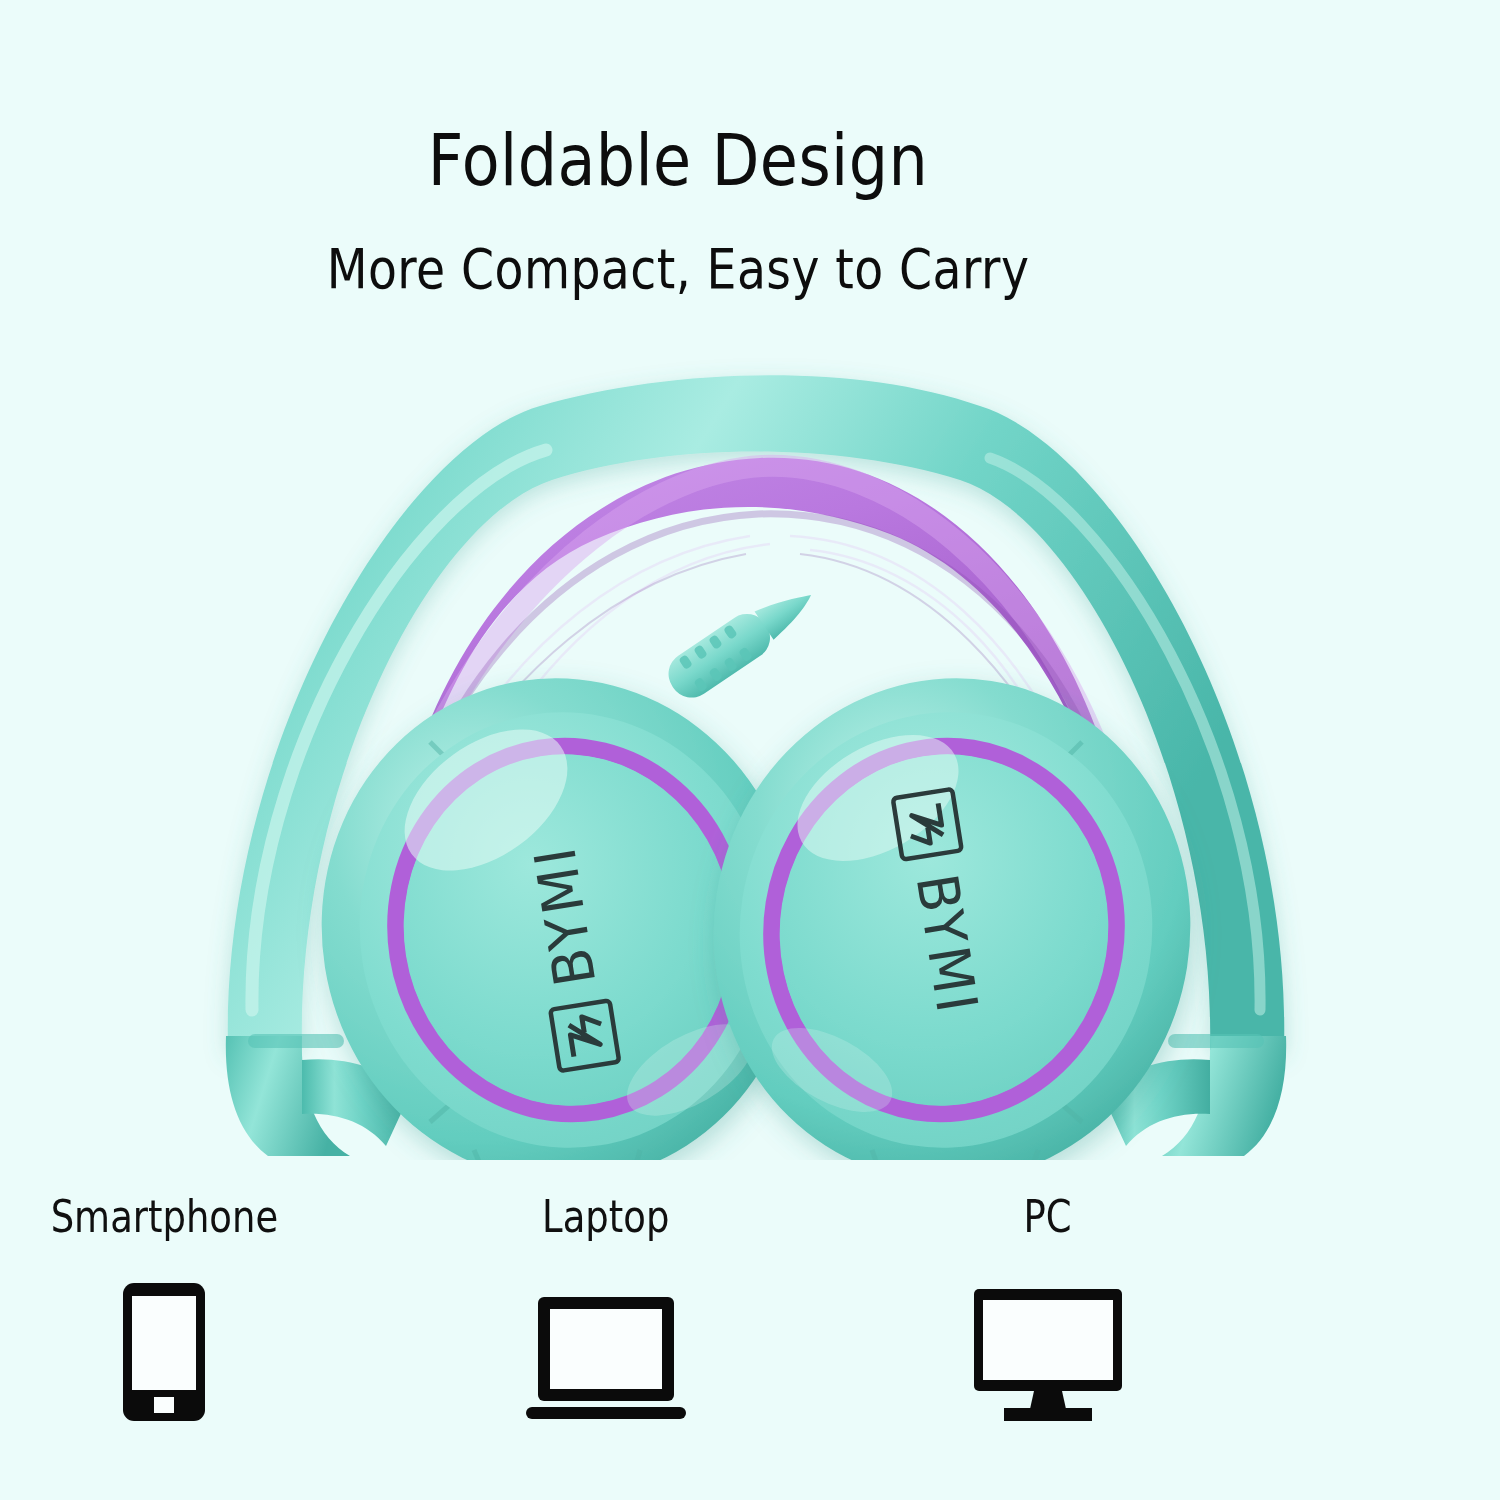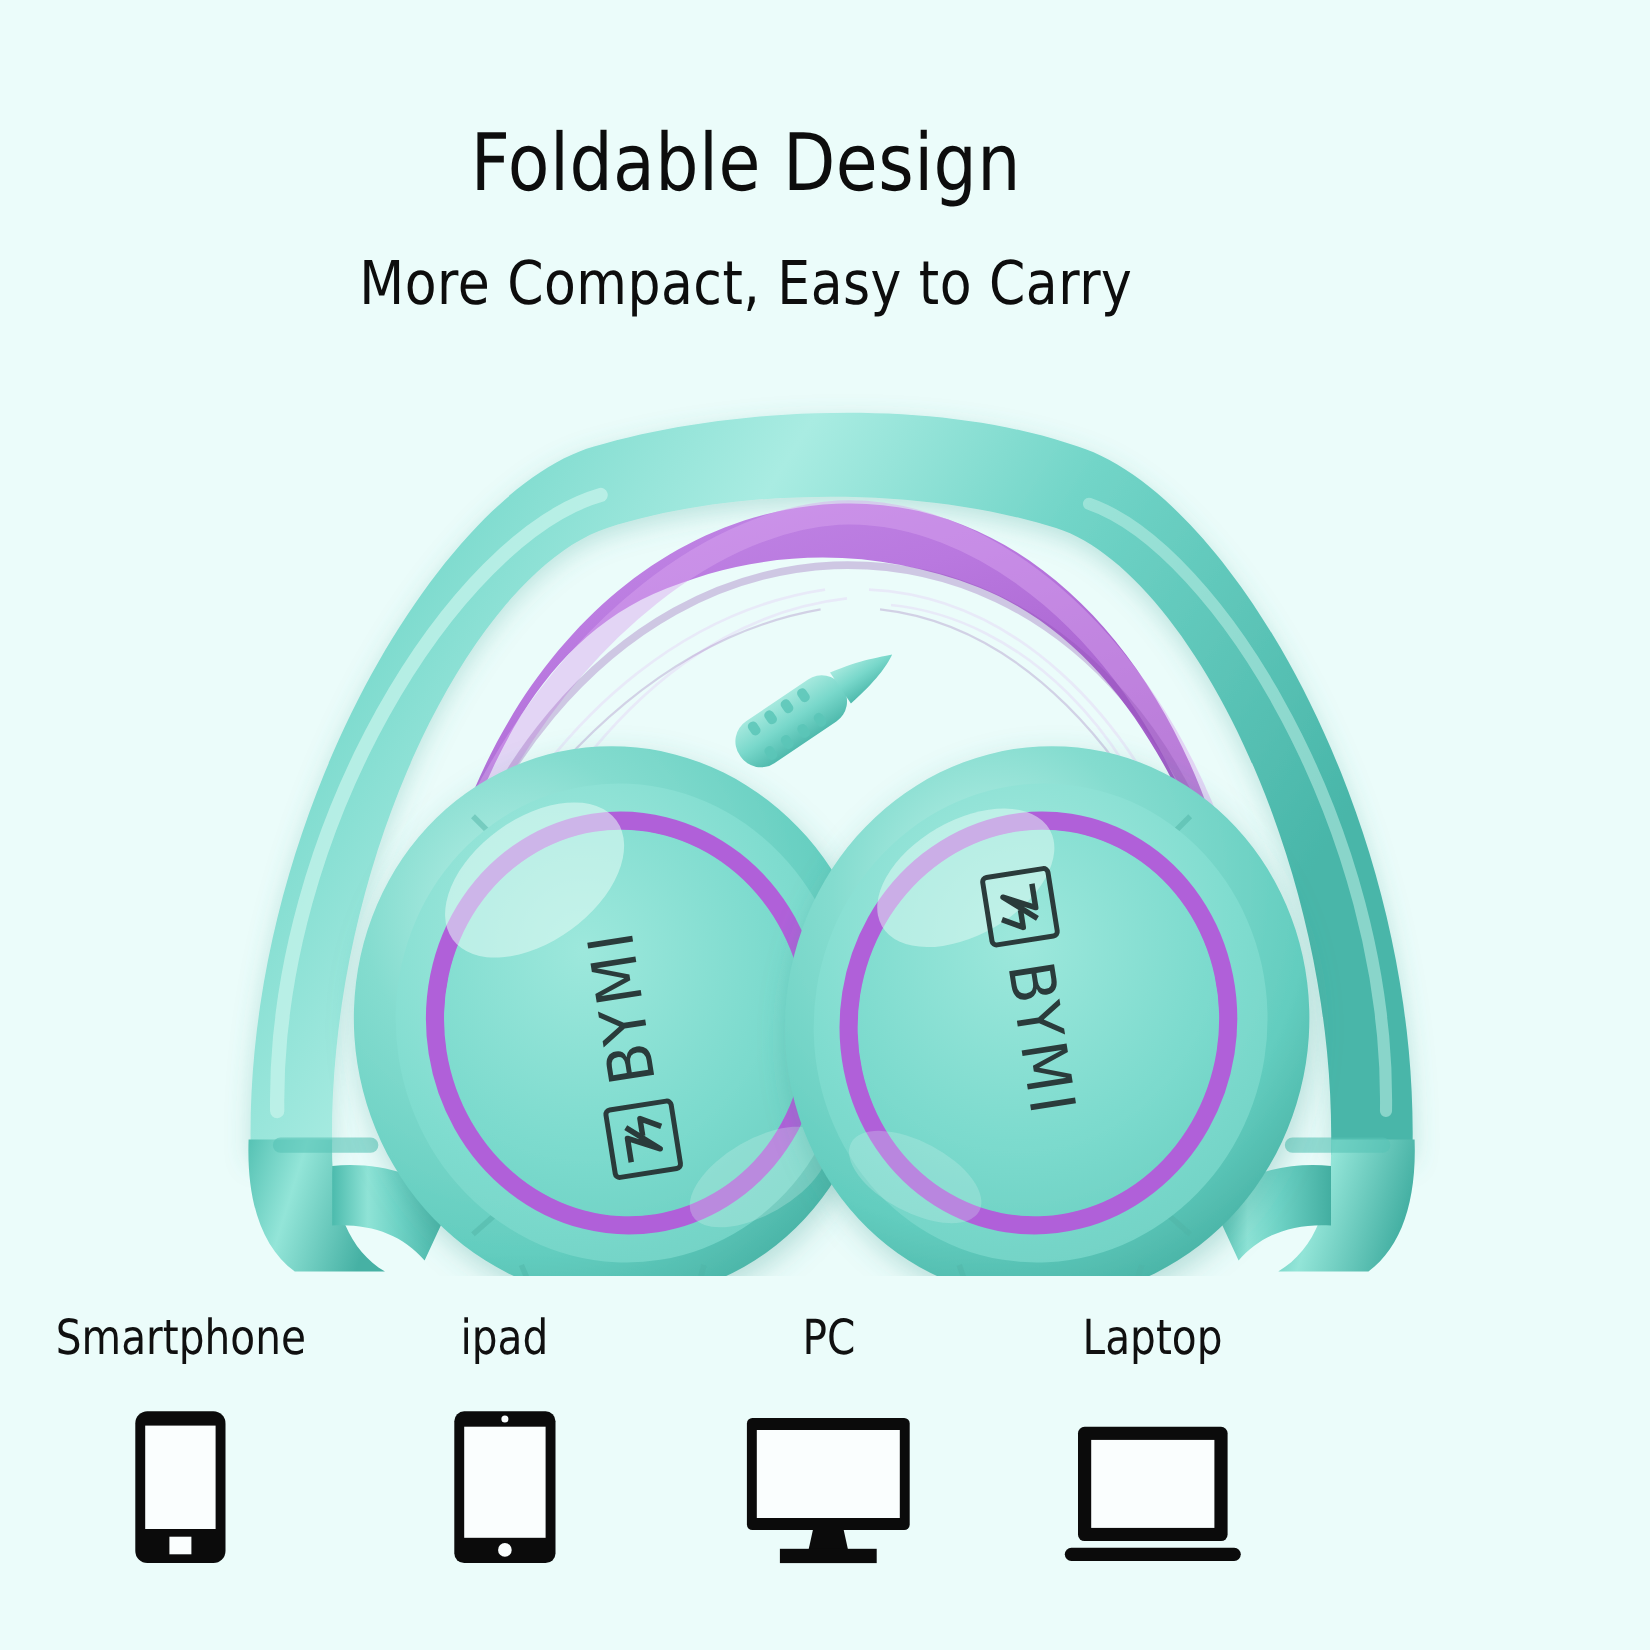--- a/index.html
+++ b/index.html
@@ -7,21 +7,21 @@
     width:1500px;height:1500px;
     background:#EBFCFA;
     font-family:"Liberation Sans", sans-serif;
     overflow:hidden;
     position:relative;
   }
   .stage{position:absolute;inset:0;}
 
   
   .heading-block{
-    position:absolute;top:4px;left:0;width:1356px;
+    position:absolute;top:16px;left:0;width:1356px;
     text-align:center;
   }
   .title{
     margin:0;
     padding-top:108px;
     font-size:72px;
     line-height:1;
     font-weight:400;
     letter-spacing:0.5px;
     color:#0d0d0d;
@@ -292,52 +292,41 @@
       <div class="device-label">Smartphone</div>
       <div class="device-icon">
         <svg width="86" height="142" viewBox="0 0 86 142">
           <rect x="2" y="2" width="82" height="138" rx="11" fill="#0B0B0B"></rect>
           <rect x="11" y="15" width="64" height="94" fill="#FAFEFE"></rect>
           <rect x="33" y="116" width="20" height="16" fill="#FAFEFE"></rect>
         </svg>
       </div>
     </div>
 
+
+
+
     <div class="device">
-      <div class="device-label">ipad</div>
+      <div class="device-label">Laptop</div>
       <div class="device-icon">
-        <svg width="96" height="142" viewBox="0 0 96 142">
-          <rect x="2" y="2" width="92" height="138" rx="9" fill="#0B0B0B"></rect>
-          <rect x="11" y="16" width="74" height="101" fill="#FAFEFE"></rect>
-          <circle cx="48" cy="9" r="3.2" fill="#FAFEFE"></circle>
-          <circle cx="48" cy="128" r="6.2" fill="#FAFEFE"></circle>
+        <svg width="164" height="134" viewBox="0 0 164 134">
+          <rect x="14" y="8" width="136" height="104" rx="6" fill="#0B0B0B"></rect>
+          <rect x="26" y="20" width="112" height="80" fill="#FAFEFE"></rect>
+          <rect x="2" y="118" width="160" height="12" rx="6" fill="#0B0B0B"></rect>
         </svg>
       </div>
     </div>
-
-
 
     <div class="device">
       <div class="device-label">PC</div>
       <div class="device-icon">
         <svg width="156" height="136" viewBox="0 0 156 136">
           <rect x="4" y="2" width="148" height="102" rx="5" fill="#0B0B0B"></rect>
           <rect x="13" y="13" width="130" height="80" fill="#FAFEFE"></rect>
           <path d="M 64 104 L 92 104 L 96 122 L 60 122 Z" fill="#0B0B0B"></path>
           <rect x="34" y="121" width="88" height="13" fill="#0B0B0B"></rect>
         </svg>
       </div>
     </div>
 
-    <div class="device">
-      <div class="device-label">Laptop</div>
-      <div class="device-icon">
-        <svg width="164" height="134" viewBox="0 0 164 134">
-          <rect x="14" y="8" width="136" height="104" rx="6" fill="#0B0B0B"></rect>
-          <rect x="26" y="20" width="112" height="80" fill="#FAFEFE"></rect>
-          <rect x="2" y="118" width="160" height="12" rx="6" fill="#0B0B0B"></rect>
-        </svg>
-      </div>
-    </div>
-
   </div>
 
 </div>
 
 </body></html>

